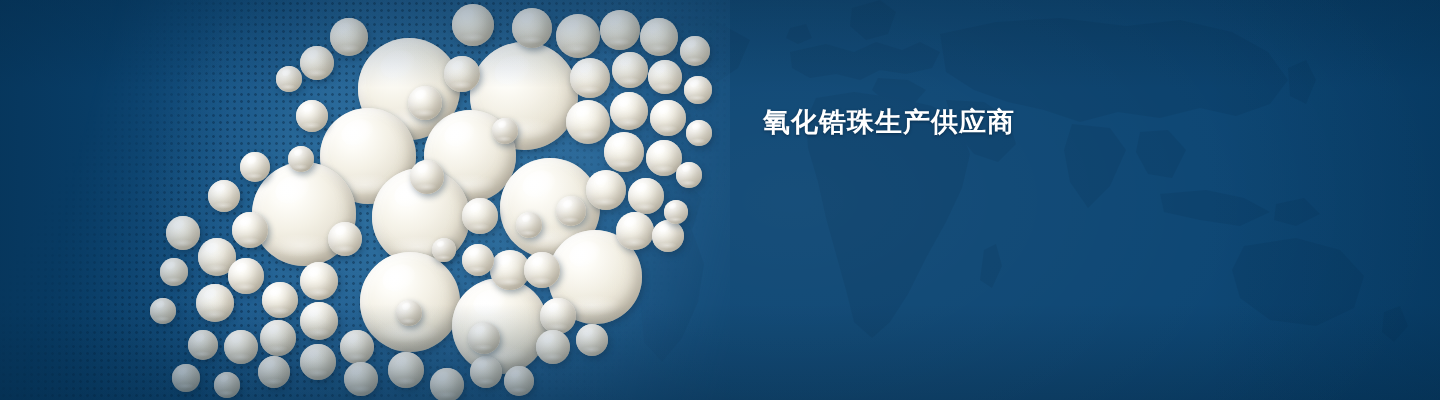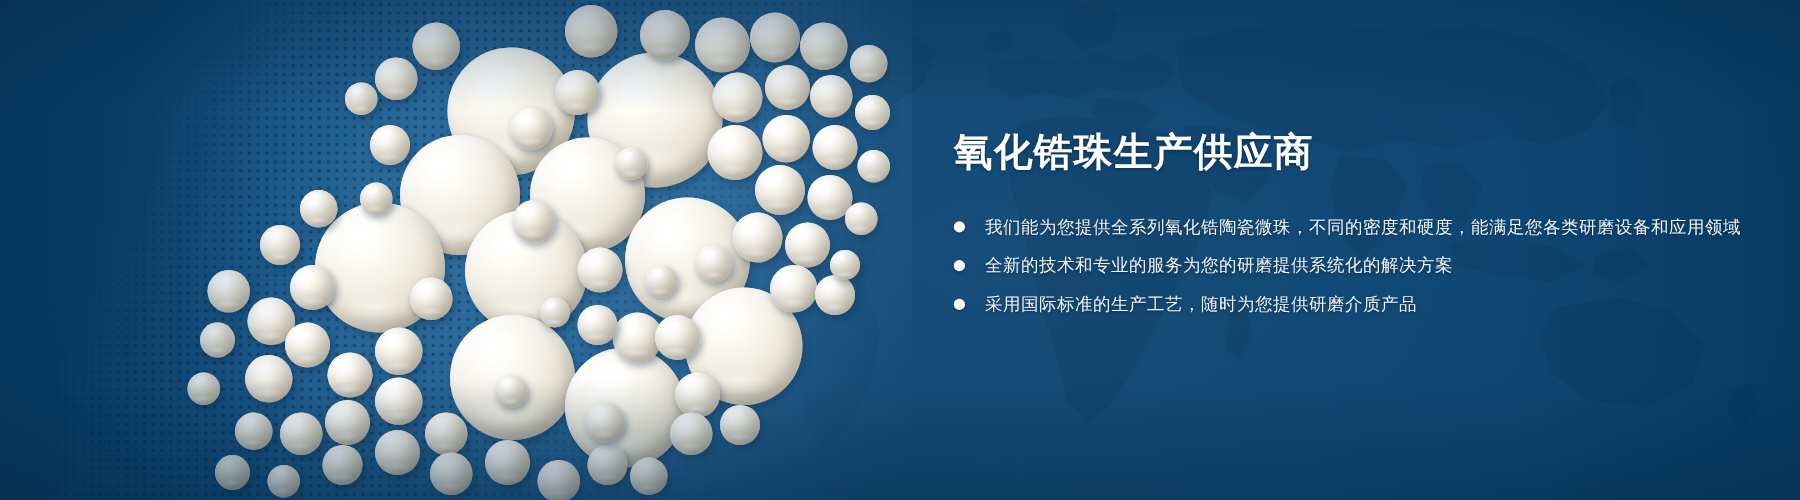--- a/index.html
+++ b/index.html
@@ -108,21 +108,21 @@
 
   
   .copy {
     position: absolute;
     left: 763px;
     top: 104px;
     width: 640px;
   }
   .headline {
     margin: 0;
-    font-size: 31px;
+    font-size: 27px;
     line-height: 36px;
     font-weight: bold;
     color: #ffffff;
     letter-spacing: 1px;
     text-shadow: 0 1px 3px rgba(2,26,48,0.55);
   }
   .bullets {
     list-style: none;
     margin: 30px 0 0 0;
     padding: 0;
@@ -279,29 +279,15 @@
       <div class="bead" style="left:288px;top:146px;width:26px;height:26px;"></div>
       <div class="bead" style="left:276px;top:66px;width:26px;height:26px;"></div>
       <div class="bead" style="left:492px;top:118px;width:26px;height:26px;"></div>
     </div>
   </div>
 
   <div class="bg-vignette"></div>
 
   <div class="copy">
     <h1 class="headline">氧化锆珠生产供应商</h1>
-    <ul class="bullets">
-      <li class="bullet-row">
-        <span class="bullet-dot"></span>
-        <span class="bullet-text">我们能为您提供全系列氧化锆陶瓷微珠，不同的密度和硬度，能满足您各类研磨设备和应用领域</span>
-      </li>
-      <li class="bullet-row">
-        <span class="bullet-dot"></span>
-        <span class="bullet-text">全新的技术和专业的服务为您的研磨提供系统化的解决方案</span>
-      </li>
-      <li class="bullet-row">
-        <span class="bullet-dot"></span>
-        <span class="bullet-text">采用国际标准的生产工艺，随时为您提供研磨介质产品</span>
-      </li>
-    </ul>
   </div>
 
 </div>
 
 </body></html>

